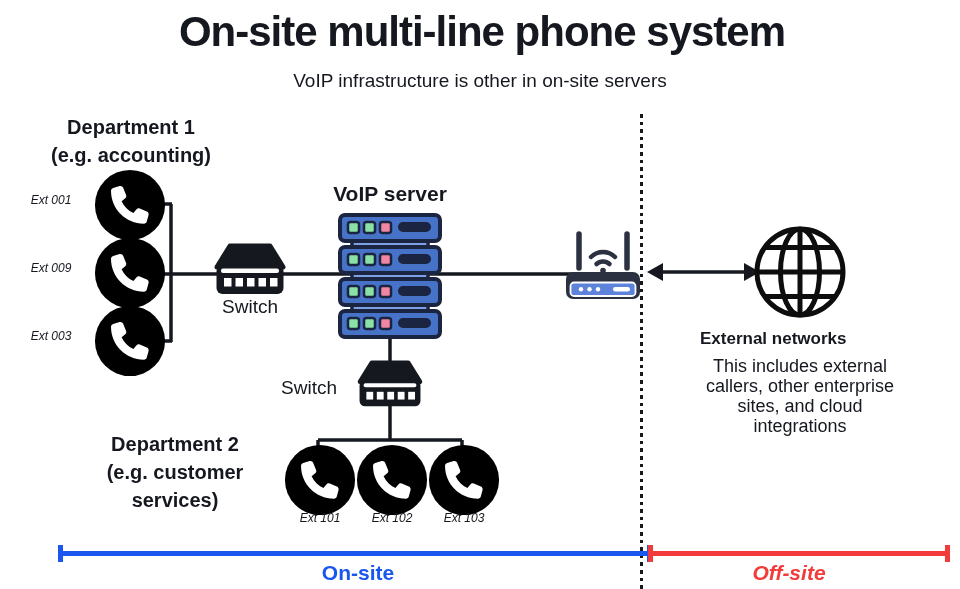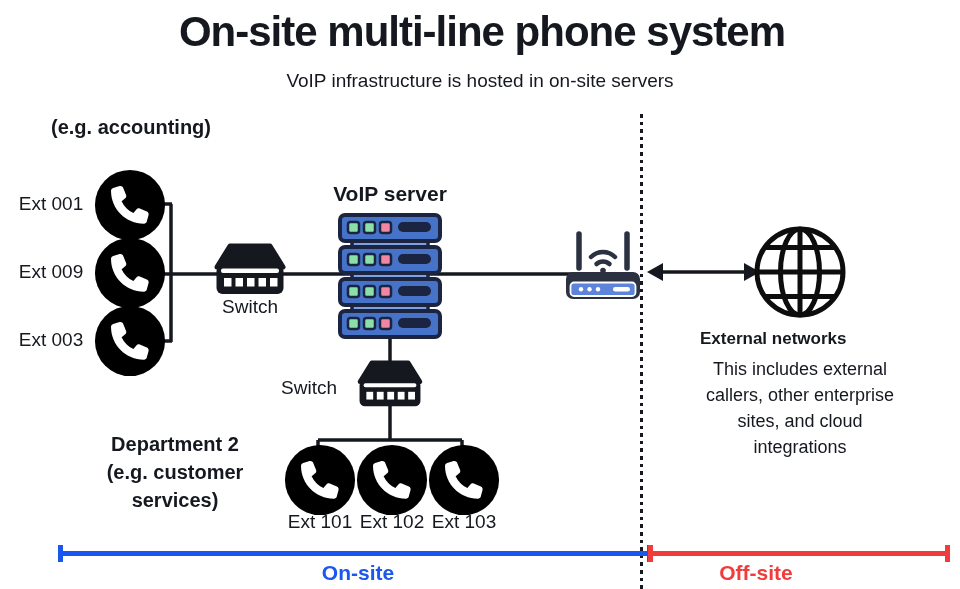--- a/index.html
+++ b/index.html
@@ -4,70 +4,71 @@
 <style>
   html,body{margin:0;padding:0;background:#fff;}
   .canvas{
     position:relative;width:960px;height:589px;background:#fff;overflow:hidden;
     font-family:"Liberation Sans","DejaVu Sans",sans-serif;color:#15181f;
   }
   .abs{position:absolute;}
   .page-title{top:6px;left:0;width:100%;text-align:center;font-size:42px;font-weight:700;letter-spacing:-1px;margin:2px;}
   .page-subtitle{top:70px;left:0;width:100%;text-align:center;font-size:19px;margin:0;}
   .dept-label{font-weight:700;font-size:20px;text-align:center;line-height:28px;}
-  .ext-label{font-size:19px;text-align:center;}
+  .ext-label{font-style:italic;font-size:12px;text-align:center;}
   .dev-label{font-size:19px;text-align:center;}
   .server-title{font-weight:700;font-size:21px;text-align:center;}
   .router-label{font-size:18px;text-align:center;line-height:23px;}
   .ext-net-title{font-weight:700;font-size:17px;text-align:left;}
-  .ext-net-desc{font-size:18px;line-height:26px;text-align:center;}
+  .ext-net-desc{font-size:18px;line-height:20px;text-align:center;}
   .connectors{top:0;left:0;width:960px;height:589px;pointer-events:none;}
   .connectors path,.connectors line{stroke:var(--line);stroke-width:3.5;fill:none;}
   .connectors polygon{fill:var(--line);}
   .divider{
     left:640px;top:114px;width:3.2px;height:475px;
     background:repeating-linear-gradient(to bottom,var(--line) 0px,var(--line) 3.5px,transparent 3.5px,transparent 7.6px);
   }
   .bracket{top:545px;height:17px;display:flex;align-items:center;}
   .bracket .bar{flex:1;height:5px;}
   .bracket-onsite{left:58px;width:584px;border-left:5px solid var(--onsite);border-right:5px solid var(--onsite);}
   .bracket-onsite .bar{background:var(--onsite);}
   .bracket-offsite{left:648px;width:292px;border-left:5px solid var(--offsite);border-right:5px solid var(--offsite);}
   .bracket-offsite .bar{background:var(--offsite);}
   .zone-label{top:561px;font-size:21px;font-weight:700;text-align:center;width:200px;}
   .zone-onsite{left:258px;color:var(--onsite);}
-  .zone-offsite{left:656px;color:var(--offsite);}
+  .zone-offsite{left:689px;color:var(--offsite);font-style:italic;}
   svg{display:block;}
 </style>
 </head>
 <body>
 
 <div class="canvas">
 
   <h1 class="abs page-title">On-site multi-line phone system</h1>
-  <p class="abs page-subtitle">VoIP infrastructure is hosted in on-site servers</p>
+  <p class="abs page-subtitle">VoIP infrastructure is other in on-site servers</p>
 
   <svg class="abs connectors" viewBox="0 0 960 589">
     <path d="M159 204 H172"></path>
     <path d="M159 341 H172"></path>
     <path d="M171 204 V342"></path>
     <path d="M159 274 H600"></path>
     <path d="M390 336 V366"></path>
     <path d="M390 404 V441"></path>
     <path d="M318 440 H462"></path>
     <path d="M318 440 V450"></path>
     <path d="M462 440 V450"></path>
     <path d="M655 272 H752"></path>
     <polygon points="647,272 663,263 663,281"></polygon>
     <polygon points="760,272 744,263 744,281"></polygon>
   </svg>
 
   <div class="abs divider"></div>
 
   <div class="abs dept-label" style="left:26px;top:113px;width:210px;">
+    <div>Department 1</div>
     <div>(e.g. accounting)</div>
   </div>
 
   <div class="abs ext-label" style="left:10px;top:193px;width:82px;">Ext 001</div>
   <div class="abs ext-label" style="left:10px;top:261px;width:82px;">Ext 009</div>
   <div class="abs ext-label" style="left:10px;top:329px;width:82px;">Ext 003</div>
 
   <svg class="abs" style="left:93px;top:168px;" width="74" height="74" viewBox="0 0 76 76">
     <circle cx="38" cy="38" r="36" fill="#000"></circle>
     <g transform="translate(18.5,18.5) scale(0.0755)">

